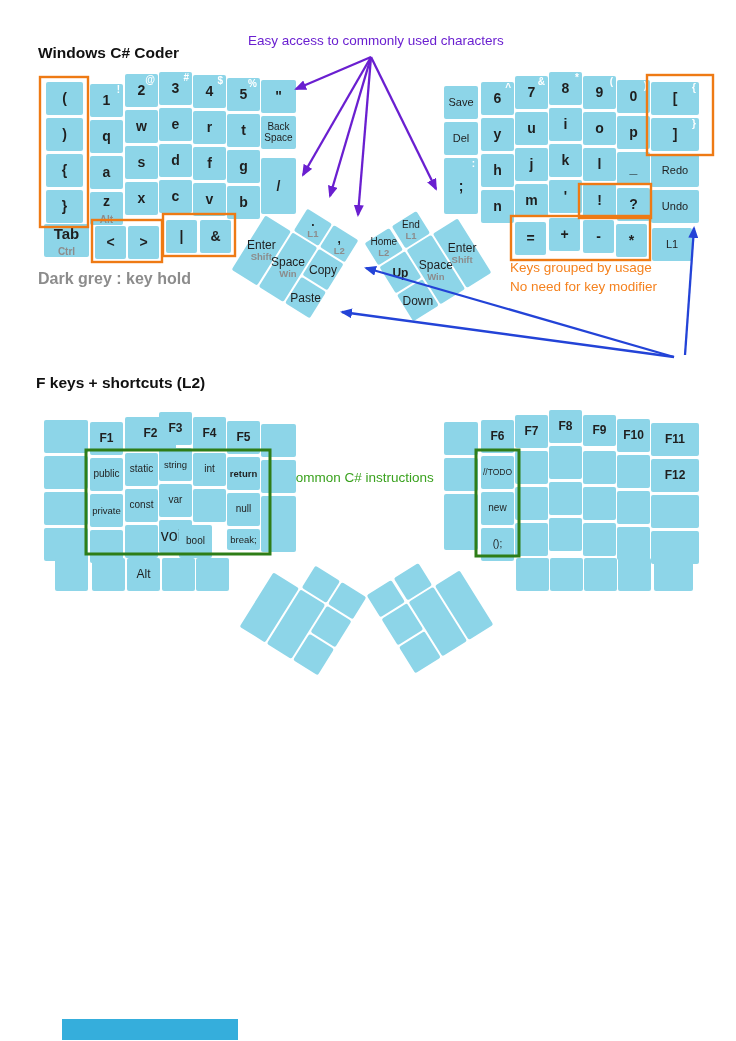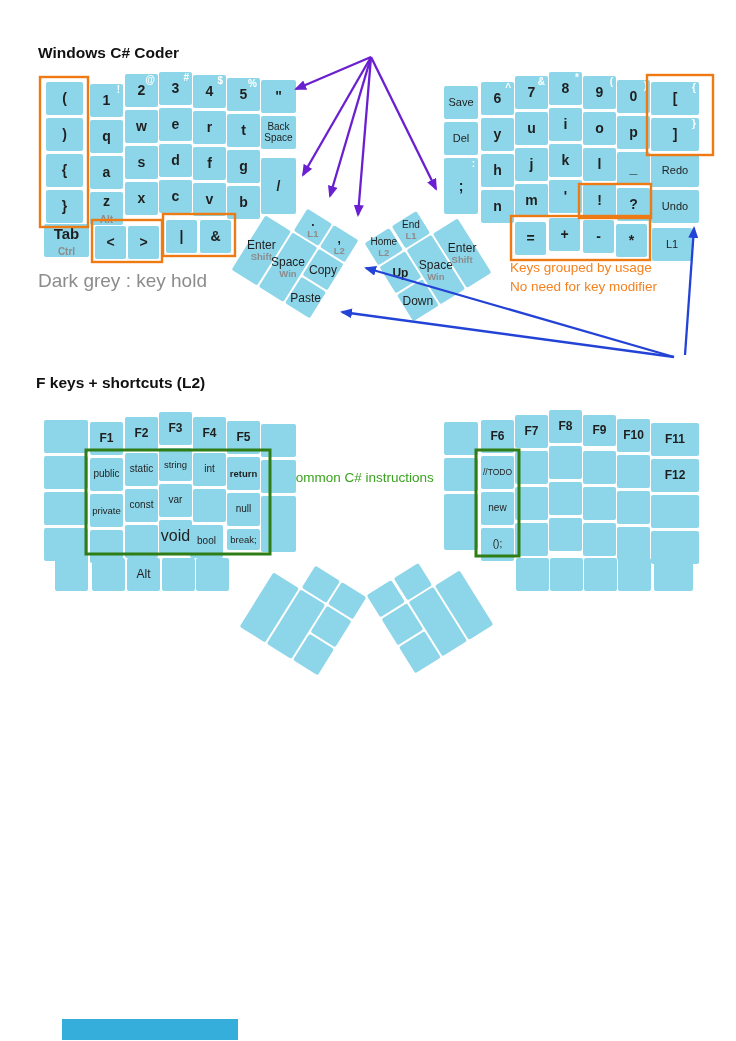--- a/index.html
+++ b/index.html
@@ -1,21 +1,21 @@
 <!DOCTYPE html>
 <html style="--key: #8DD5E8; --key-text: #1F1F1F; --sub-text: #8C8C8C; --sup-text: #FFFFFF; --purple: #6A1FD0; --blue: #2343D7; --orange: #EE7A14; --orange-text: #F5821F; --green-box: #2E7D17; --green-text: #3AA21E; --grey-text: #8C8C8C; --footer-bar: #35AEDC;"><head>
 <meta charset="utf-8">
 <style>
   html,body{margin:0;padding:0;background:#fff;}
   #canvas{position:relative;width:736px;height:1041px;background:#fff;overflow:hidden;
           font-family:"Liberation Sans",sans-serif;border-radius:16px;}
   .note{position:absolute;white-space:nowrap;}
   .t-title{font-size:15.5px;font-weight:bold;color:#111;}
   .t-purple{color:var(--purple);font-size:13.5px;}
-  .t-grey{color:var(--grey-text);font-weight:normal;font-size:19px;}
+  .t-grey{color:var(--grey-text);font-weight:bold;font-size:16px;}
   .t-orange{color:var(--orange-text);font-size:13.5px;}
   .t-blue{color:var(--blue);font-size:13.5px;}
   .t-green{color:var(--green-text);font-size:13.5px;}
   #board{position:absolute;inset:0;}
   .key{position:absolute;background:var(--key);border-radius:2px;}
   .key .lbl{position:absolute;inset:0;display:flex;align-items:center;justify-content:center;
             color:var(--key-text);line-height:1.05;text-align:center;}
   .key .lbl.top{align-items:flex-start;padding-top:2px;}
   .key .sub{position:absolute;left:0;right:0;bottom:0;text-align:center;
             font-size:10px;font-weight:bold;color:var(--sub-text);line-height:1.1;}
@@ -24,20 +24,21 @@
   .cluster .key .lbl{flex-direction:column;line-height:1;}
   .cluster .key .csub{font-size:9.5px;font-weight:bold;color:var(--sub-text);margin-top:1px;}
   #overlay{position:absolute;inset:0;pointer-events:none;}
   #footer-bar{position:absolute;background:var(--footer-bar);}
 </style>
 </head>
 <body>
 
 <div id="canvas">
   <div class="note t-title" style="left:38px;top:44px;">Windows C# Coder</div>
+  <div class="note t-purple" style="left:248px;top:33px;">Easy access to commonly used characters</div>
   <div class="note t-grey" style="left:38px;top:270px;">Dark grey : key hold</div>
   <div class="note t-orange" style="left:510px;top:260px;">Keys grouped by usage</div>
   <div class="note t-orange" style="left:510px;top:279px;">No need for key modifier</div>
   <div class="note t-title" style="left:36px;top:374px;">F keys + shortcuts (L2)</div>
   <div class="note t-green" style="left:286px;top:470px;">Common C# instructions</div>
 
   <div id="board">
       <div>
         <div class="key" style="left: 46px; top: 82px; width: 37px; height: 33px;">
           <span class="lbl" style="font-size: 14px; font-weight: 700;">(</span>
@@ -257,21 +258,21 @@
         <div class="key" style="left: 90px; top: 422px; width: 33px; height: 33px;">
           <span class="lbl" style="font-size: 12px; font-weight: 700;">F1</span>
         </div>
         <div class="key" style="left: 90px; top: 458px; width: 33px; height: 33px;">
           <span class="lbl" style="font-size: 10px; font-weight: 400;">public</span>
         </div>
         <div class="key" style="left: 90px; top: 494px; width: 33px; height: 33px;">
           <span class="lbl" style="font-size: 9.5px; font-weight: 400;">private</span>
         </div>
         <div class="key" style="left: 90px; top: 530px; width: 33px; height: 33px;"></div>
-        <div class="key" style="left: 125px; top: 417px; width: 33px; height: 33px;">
+        <div class="key" style="left: 125px; top: 417px; width: 33px; height: 33px; padding-left: 18px;">
           <span class="lbl" style="font-size: 12px; font-weight: 700;">F2</span>
         </div>
         <div class="key" style="left: 125px; top: 453px; width: 33px; height: 33px;">
           <span class="lbl" style="font-size: 10px; font-weight: 400;">static</span>
         </div>
         <div class="key" style="left: 125px; top: 489px; width: 33px; height: 33px;">
           <span class="lbl" style="font-size: 10px; font-weight: 400;">const</span>
         </div>
         <div class="key" style="left: 125px; top: 525px; width: 33px; height: 33px;"></div>
         <div class="key" style="left: 159px; top: 412px; width: 33px; height: 33px;">
@@ -288,21 +289,21 @@
         </div>
         <div class="key" style="left: 193px; top: 417px; width: 33px; height: 33px;">
           <span class="lbl" style="font-size: 12px; font-weight: 700;">F4</span>
         </div>
         <div class="key" style="left: 193px; top: 453px; width: 33px; height: 33px;">
           <span class="lbl" style="font-size: 10px; font-weight: 400;">int</span>
         </div>
         <div class="key" style="left: 193px; top: 489px; width: 33px; height: 33px;">
           <span class="lbl" style="font-size: 10px; font-weight: 400; margin-left: 48px;">float</span>
         </div>
-        <div class="key" style="left: 190px; top: 525px; width: 33px; height: 33px;">
+        <div class="key" style="left: 179px; top: 525px; width: 33px; height: 33px;">
           <span class="lbl" style="font-size: 10px; font-weight: 400;">bool</span>
         </div>
         <div class="key" style="left: 227px; top: 421px; width: 33px; height: 33px;">
           <span class="lbl" style="font-size: 12px; font-weight: 700;">F5</span>
         </div>
         <div class="key" style="left: 227px; top: 457px; width: 33px; height: 33px;">
           <span class="lbl" style="font-size: 9.5px; font-weight: 700;">return</span>
         </div>
         <div class="key" style="left: 227px; top: 493px; width: 33px; height: 33px;">
           <span class="lbl" style="font-size: 10px; font-weight: 400;">null</span>

